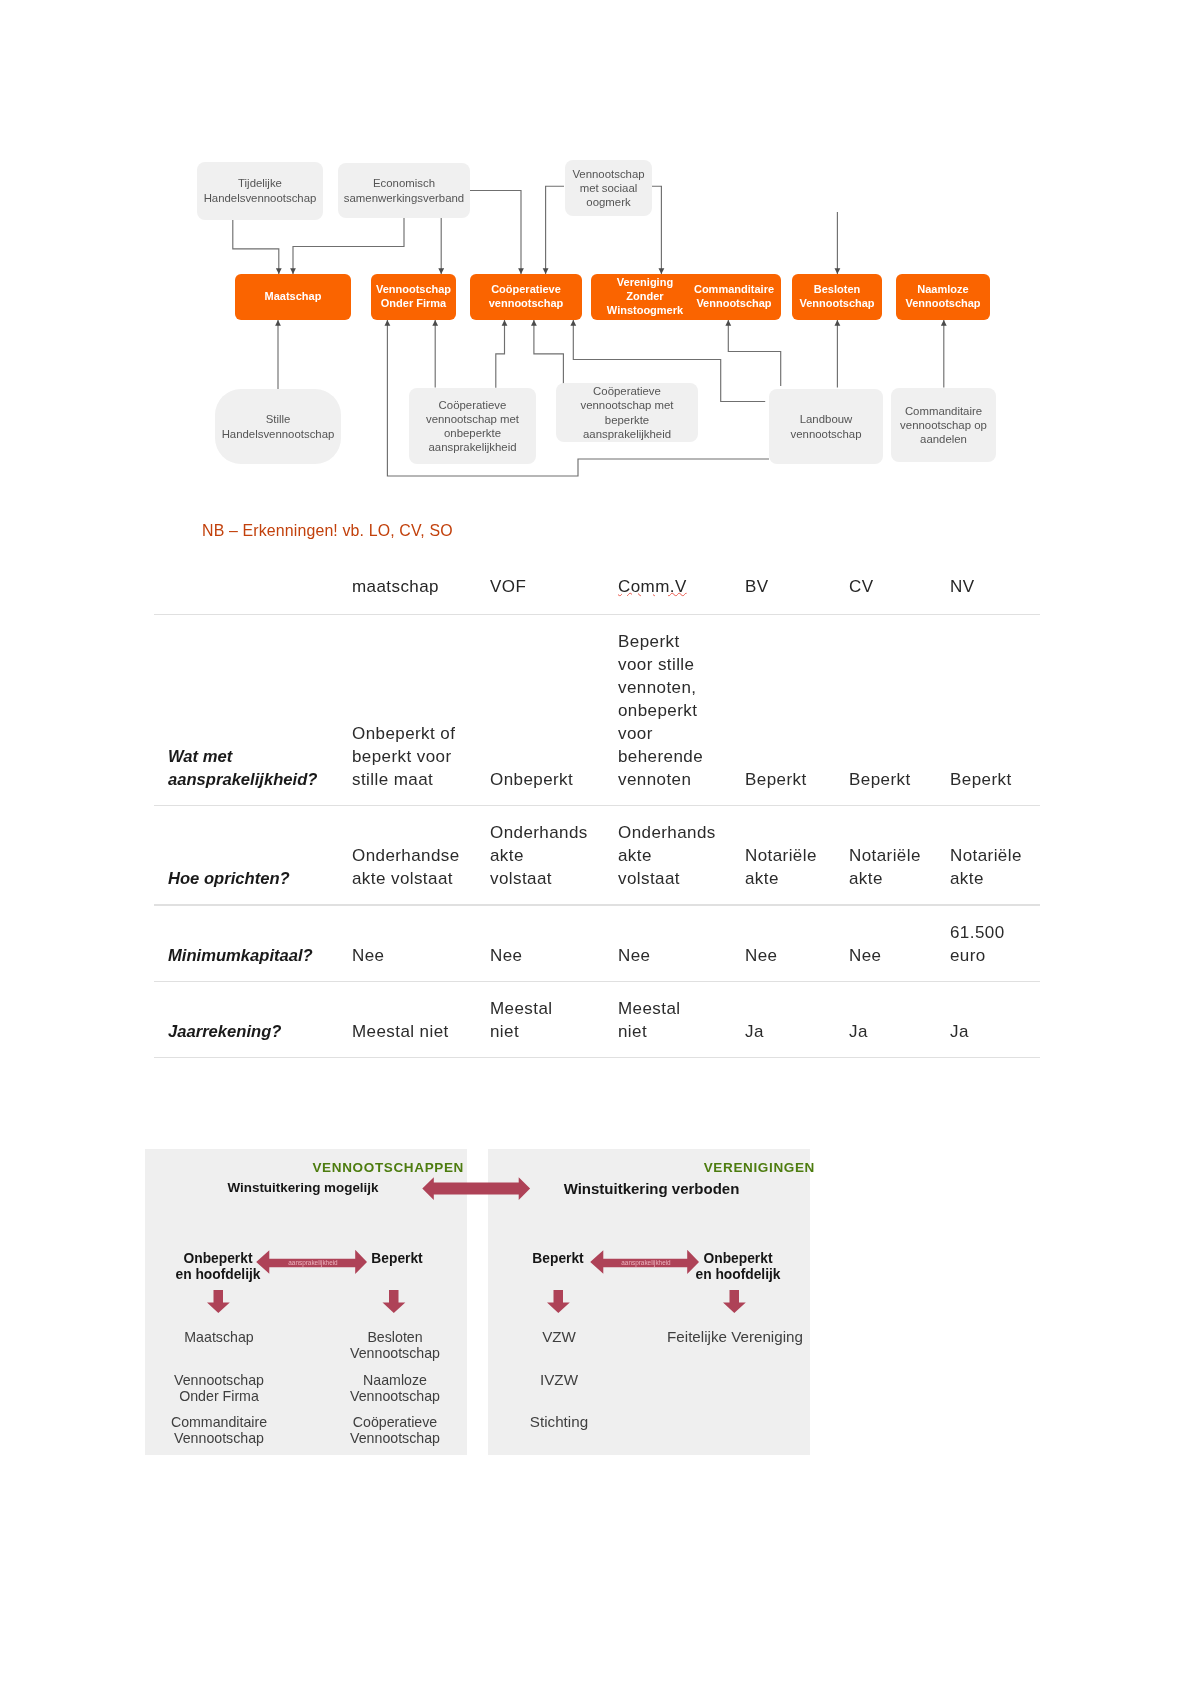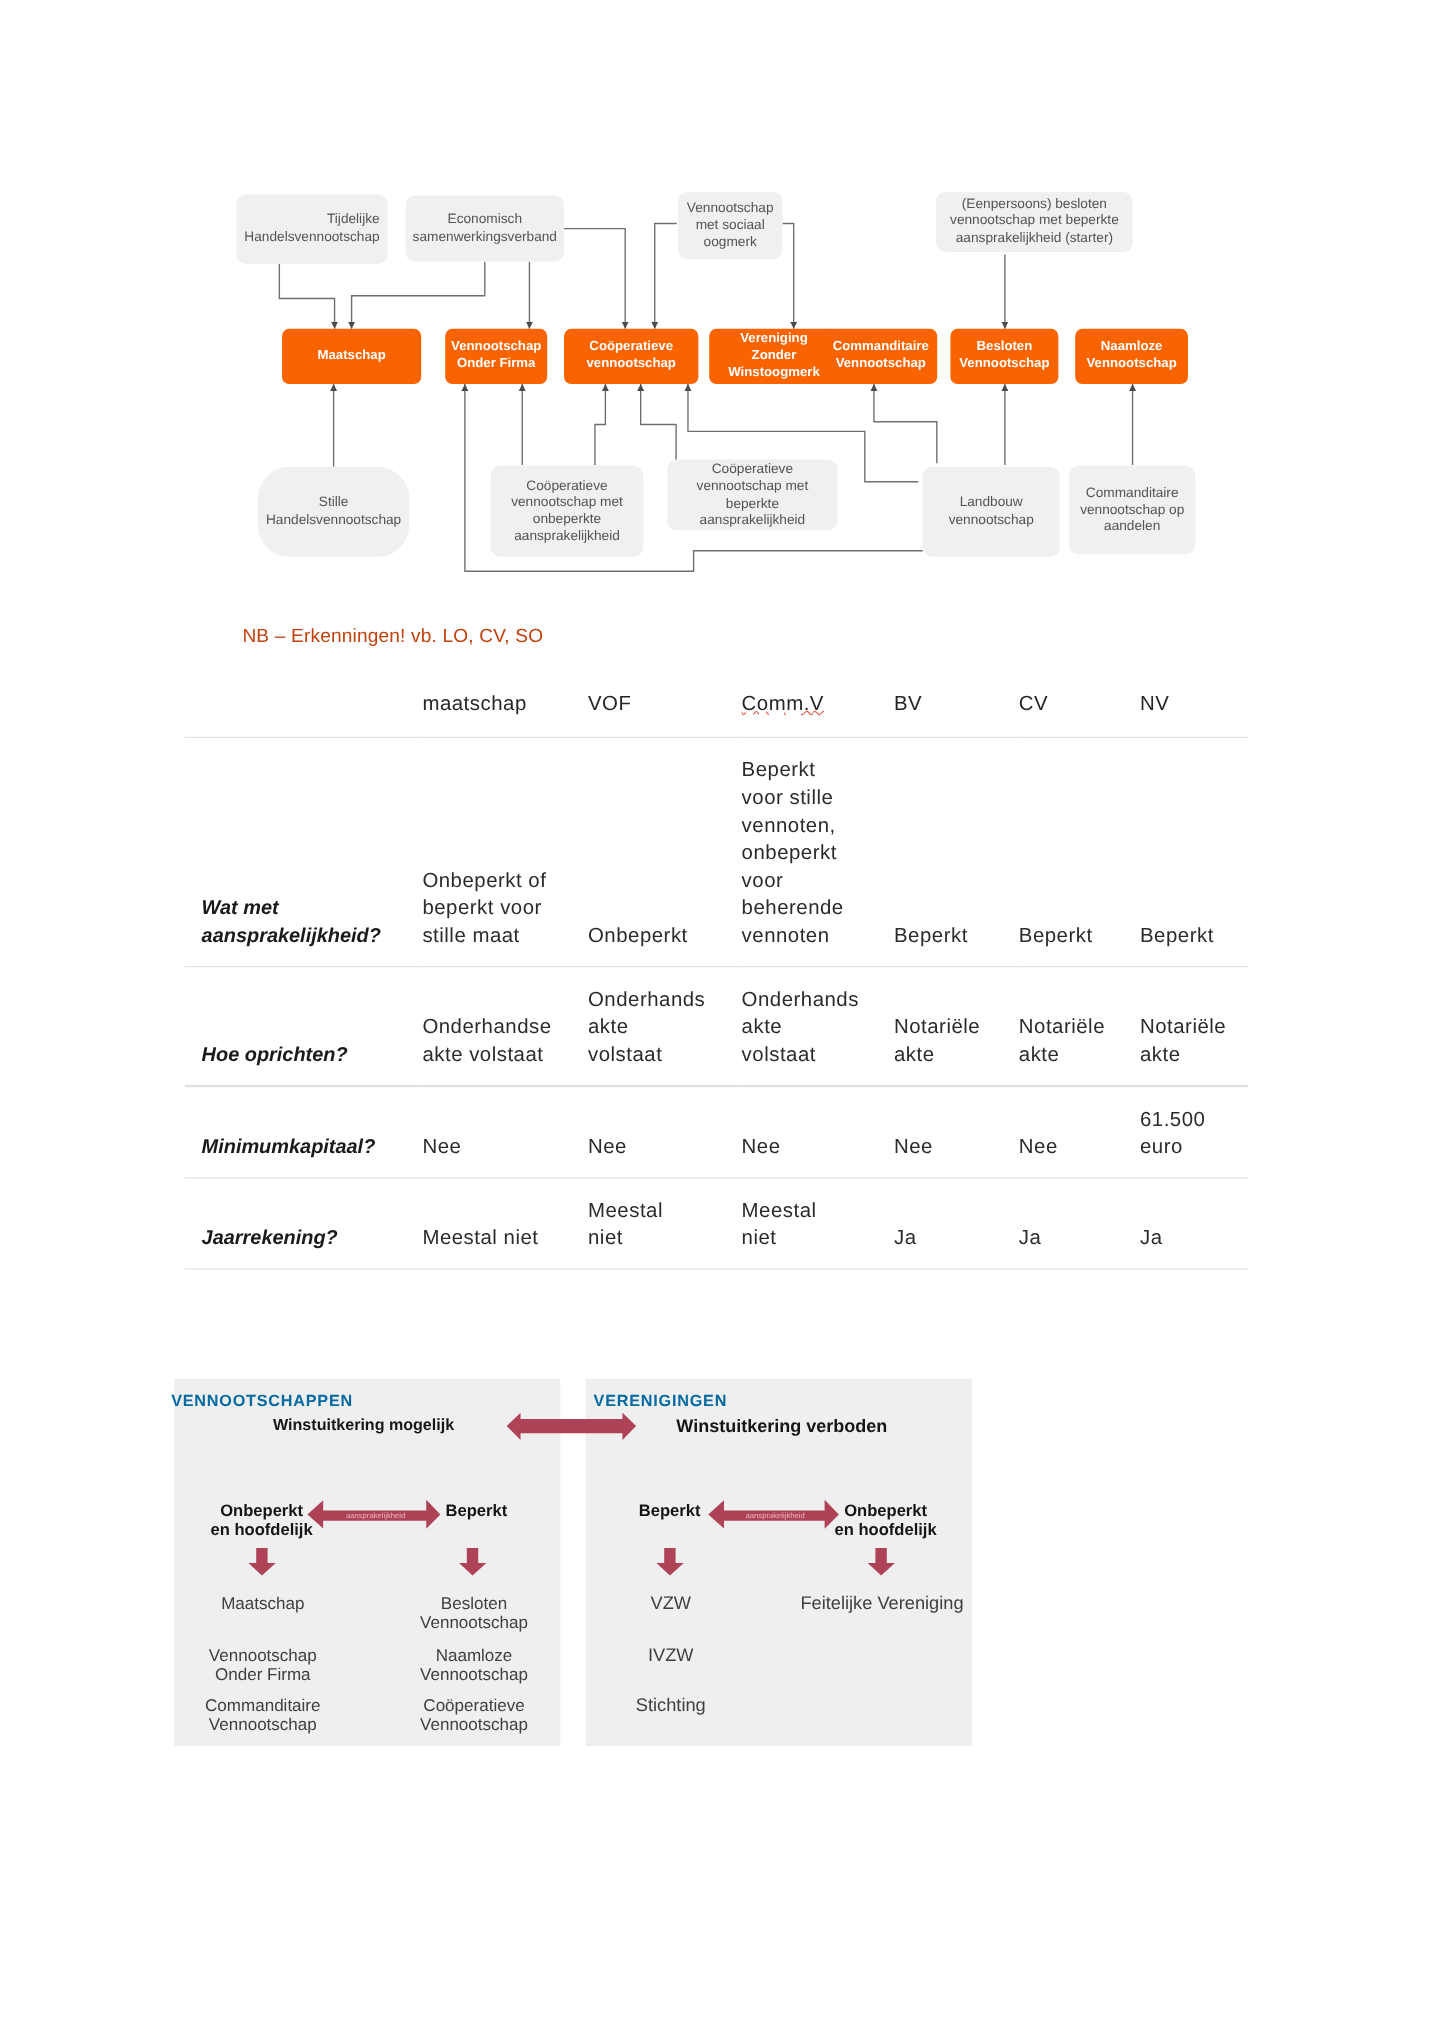--- a/index.html
+++ b/index.html
@@ -35,22 +35,22 @@
   .cell{font-size:17px;color:#2b2b2b;line-height:23px;letter-spacing:.42px;
         padding:15px 10px 14px 0 !important;}
   .rule td{border-top:1px solid #e0e0e0;font-size:0;line-height:0;height:0;padding:0 !important;}
   .sp{text-decoration:underline;text-decoration-style:wavy;text-decoration-color:#ea5a4e;
       text-underline-offset:0px;text-decoration-thickness:1.2px;margin-top:36px;}
 
   
   #diagram-bottom{position:absolute;left:0;top:0;width:1200px;height:1698px;
                   pointer-events:none;}
   .panel{position:absolute;background:#efefef;}
-  .ptitle{position:absolute;font-weight:700;font-size:13.5px;color:#0369a1;
-          text-align:left;letter-spacing:.65px;text-indent:.65px;white-space:nowrap;}
+  .ptitle{position:absolute;font-weight:700;font-size:13.5px;color:#4d7c0f;
+          text-align:right;letter-spacing:.65px;text-indent:.65px;white-space:nowrap;}
   .psub{position:absolute;font-weight:700;font-size:13.4px;color:#161616;
         text-align:center;white-space:nowrap;}
   .psub2{font-size:15px;}
   .pitem{position:absolute;font-size:14.2px;color:#3f3f3f;text-align:center;
          line-height:16px;white-space:pre-line;}
   .pitem2{font-size:15.2px;line-height:16px;}
   .bold-lbl{position:absolute;font-weight:700;font-size:13.8px;color:#151515;
             line-height:16px;white-space:pre-line;}
 </style>
 </head>
@@ -94,30 +94,27 @@
         <path d="M765.2,401.5 H720.7 V359.5 H573.3 V320"></path>
 
         <path d="M780.7,386 V351.5 H728.3 V320"></path>
 
         <path d="M837.4,387.5 V320"></path>
 
         <path d="M943.8,387.5 V320"></path>
       </g>
     </svg>
 
-    <div class="dbox gbox" style="left:197px;top:161.5px;width:126px;height:58px;text-align:right;">Tijdelijke
+    <div class="dbox gbox" style="left:197px;top:161.5px;width:126px;height:58px;">Tijdelijke
 Handelsvennootschap</div>
     <div class="dbox gbox" style="left:338px;top:163px;width:132px;height:55px;">Economisch
 samenwerkingsverband</div>
     <div class="dbox gbox" style="left:565px;top:160px;width:87px;height:56px;">Vennootschap
 met sociaal
 oogmerk</div>
-    <div class="dbox gbox" style="left:780px;top:159.5px;width:164px;height:50px;">(Eenpersoons) besloten
-vennootschap met beperkte
-aansprakelijkheid (starter)</div>
 
     <div class="dbox obox" style="left:235px;top:274px;width:116px;height:46px;">Maatschap</div>
     <div class="dbox obox" style="left:371px;top:274px;width:85px;height:46px;">Vennootschap
 Onder Firma</div>
     <div class="dbox obox" style="left:470px;top:274px;width:112px;height:46px;">Coöperatieve
 vennootschap</div>
     <div class="dbox obox" style="left:591px;top:274px;width:108px;height:46px;">Vereniging
 Zonder
 Winstoogmerk</div>
     <div class="dbox obox" style="left:687px;top:274px;width:94px;height:46px;">Commanditaire

